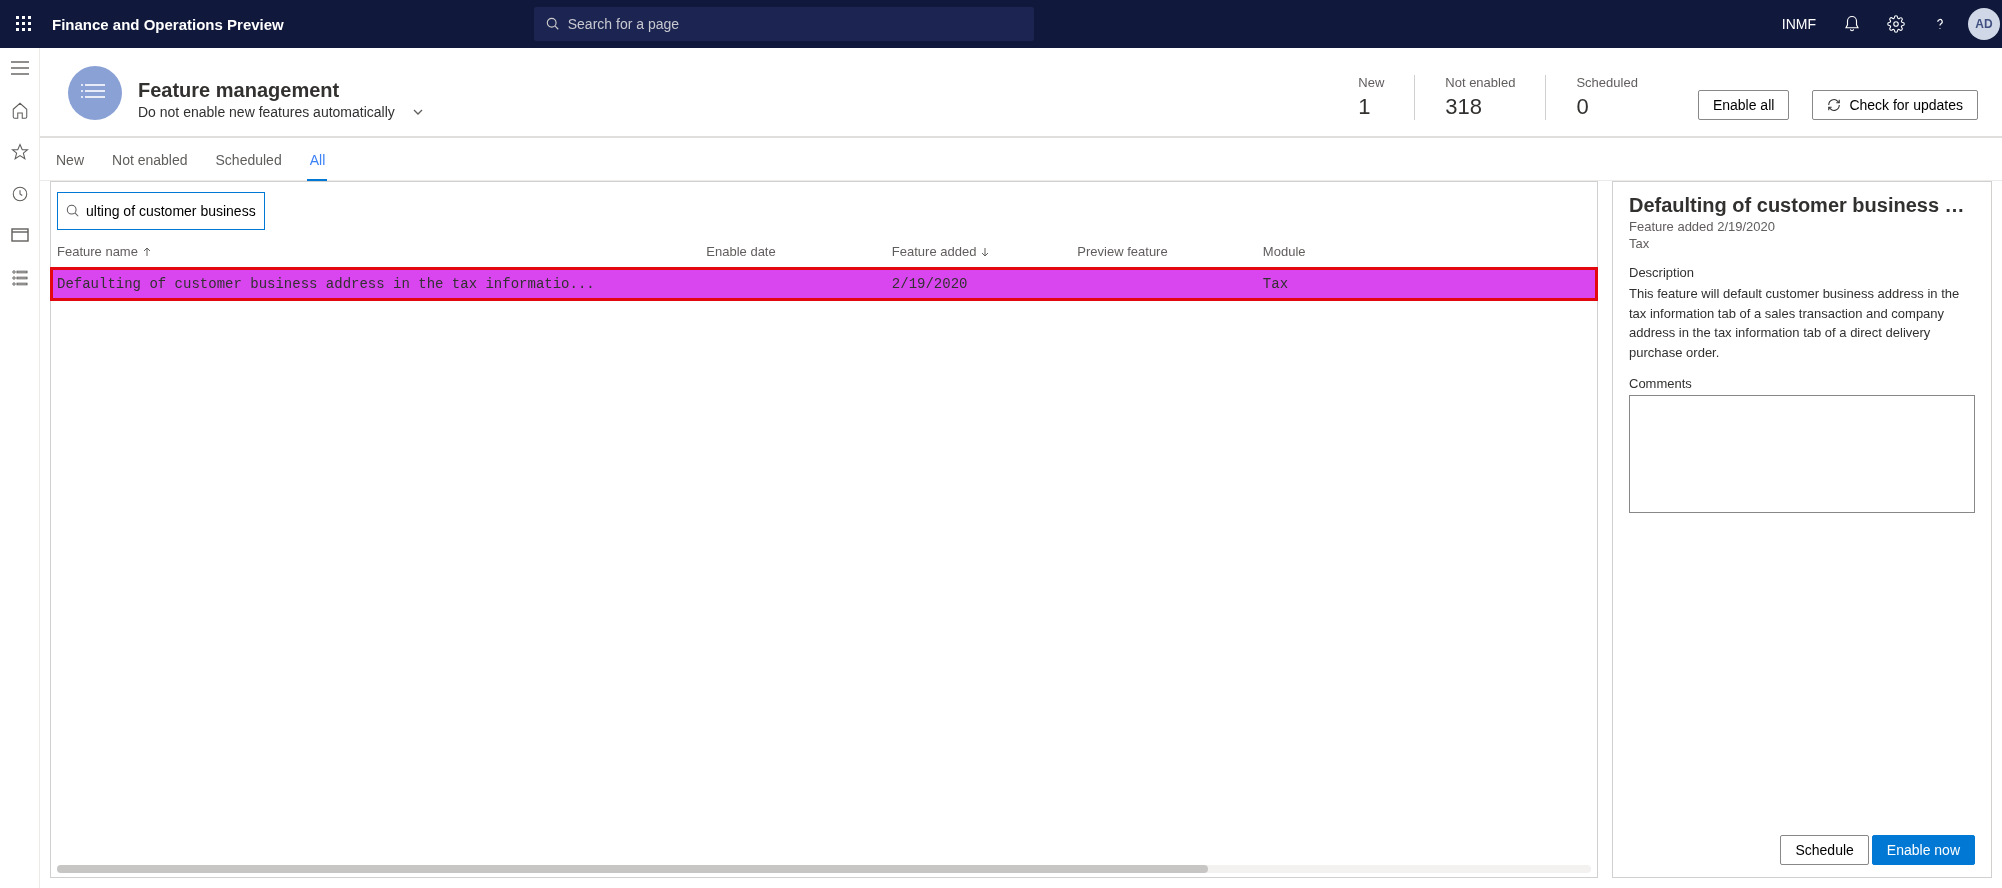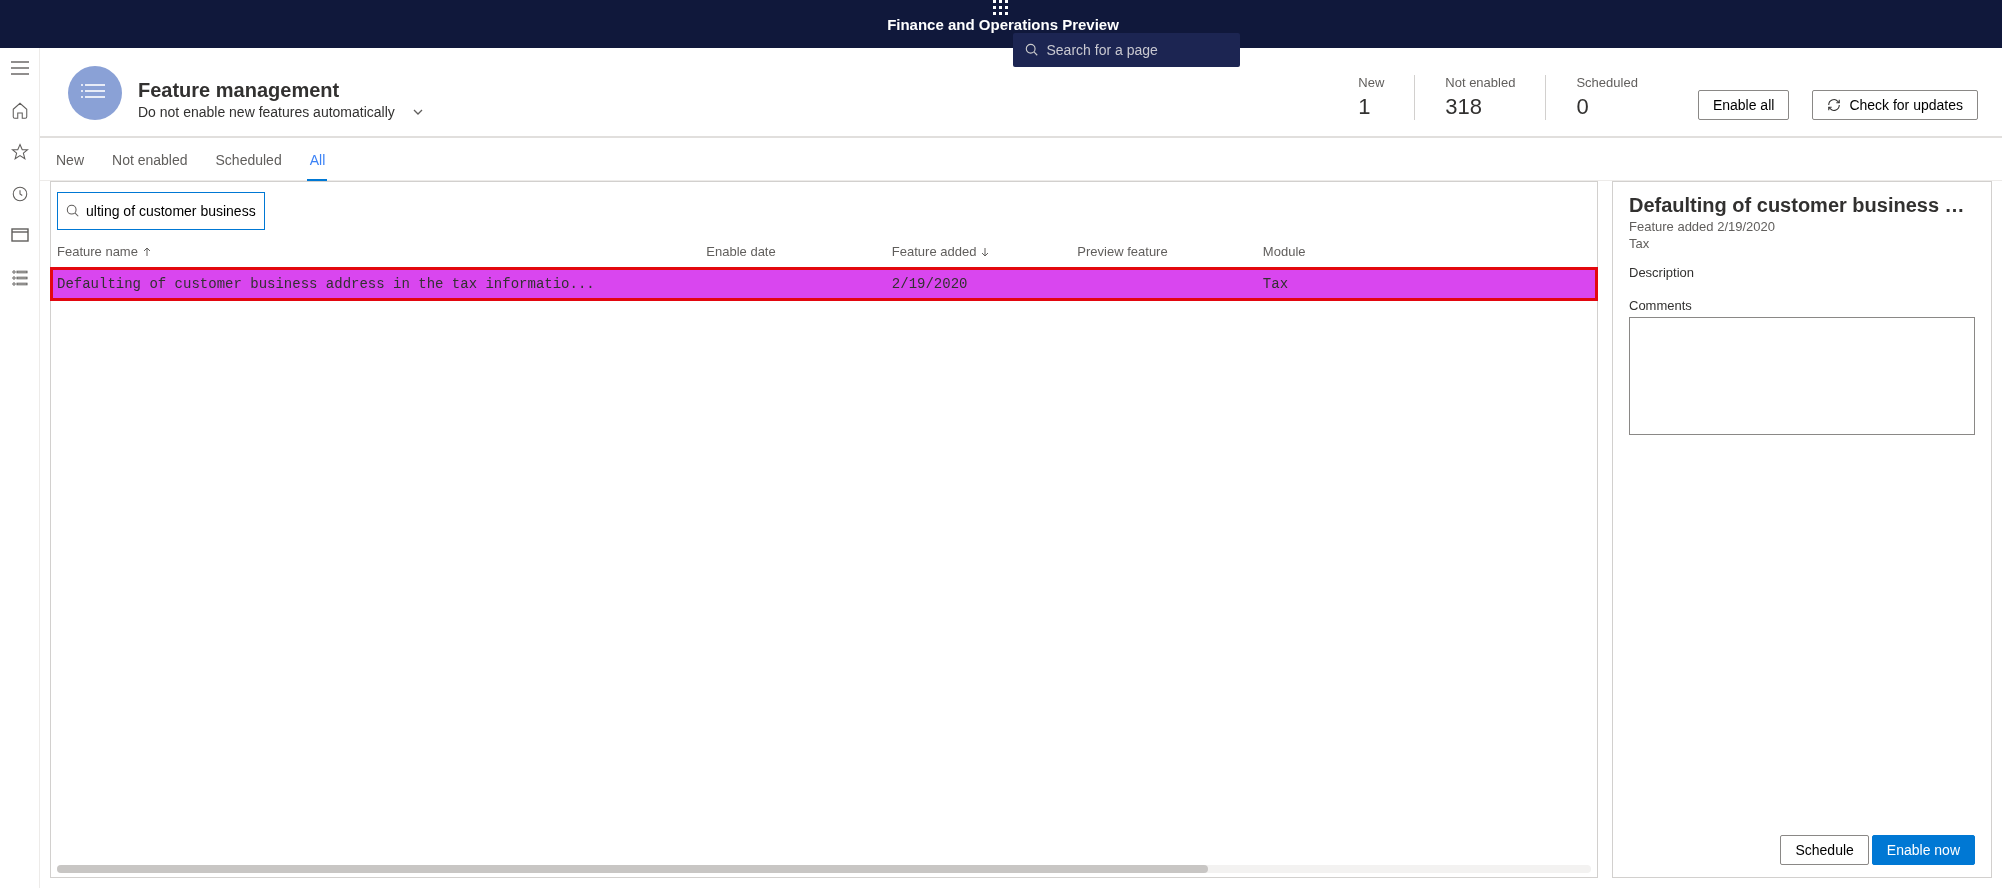--- a/index.html
+++ b/index.html
@@ -1,20 +1,20 @@
 <!DOCTYPE html>
 <html><head>
 <meta charset="utf-8">
 <style>
   * { box-sizing: border-box; margin: 0; padding: 0; font-family: "Segoe UI", Tahoma, sans-serif; }
   html, body { height: 100%; }
   body { background: #fff; color: #323130; font-size: 14px; }
 
   
-  .topnav { height: 48px; background: #10183b; color: #fff; display: flex; align-items: center; flex-direction: column; }
+  .topnav { height: 48px; background: #10183b; color: #fff; display: flex; align-items: center; }
   .waffle { width: 48px; height: 48px; display:flex; align-items:center; justify-content:center; }
   .waffle svg { fill:#fff; }
   .apptitle { font-size: 15px; font-weight: 600; padding-left: 4px; }
   .search-wrap { flex: 0 0 500px; margin-left: 250px; }
   .search-box { background:#1c2552; height:34px; display:flex; align-items:center; padding:0 12px; border-radius:2px; }
   .search-box svg { fill:#ccc; width:14px; height:14px; margin-right:8px; flex:none; }
   .search-box input { flex:1; background:transparent; border:none; color:#fff; font-size:14px; outline:none; }
   .search-box input::placeholder { color:#c8c8d0; }
   .spacer { flex:1; }
   .top-right { display:flex; align-items:center; }
@@ -286,20 +286,21 @@
             <div class="scroll-thumb"></div>
           </div>
       </div>
 
       <div class="detail-panel">
         <h2>Defaulting of customer business addr...</h2>
         <div class="sub">Feature added 2/19/2020</div>
         <div class="sub">Tax</div>
         <div class="sect">
           <div class="sect-lbl">Description</div>
+          <div style="font-size:13px; line-height:1.5;">This feature will default customer business address in the tax information tab of a sales transaction and company address in the tax information tab of a direct delivery purchase order.</div>
         </div>
         <div class="sect">
           <div class="sect-lbl">Comments</div>
           <textarea style=""></textarea>
         </div>
         <div class="detail-actions">
           <button class="btn-outline">
               <span>Schedule</span>
             </button>
           <button class="btn-primary">Enable now</button>

